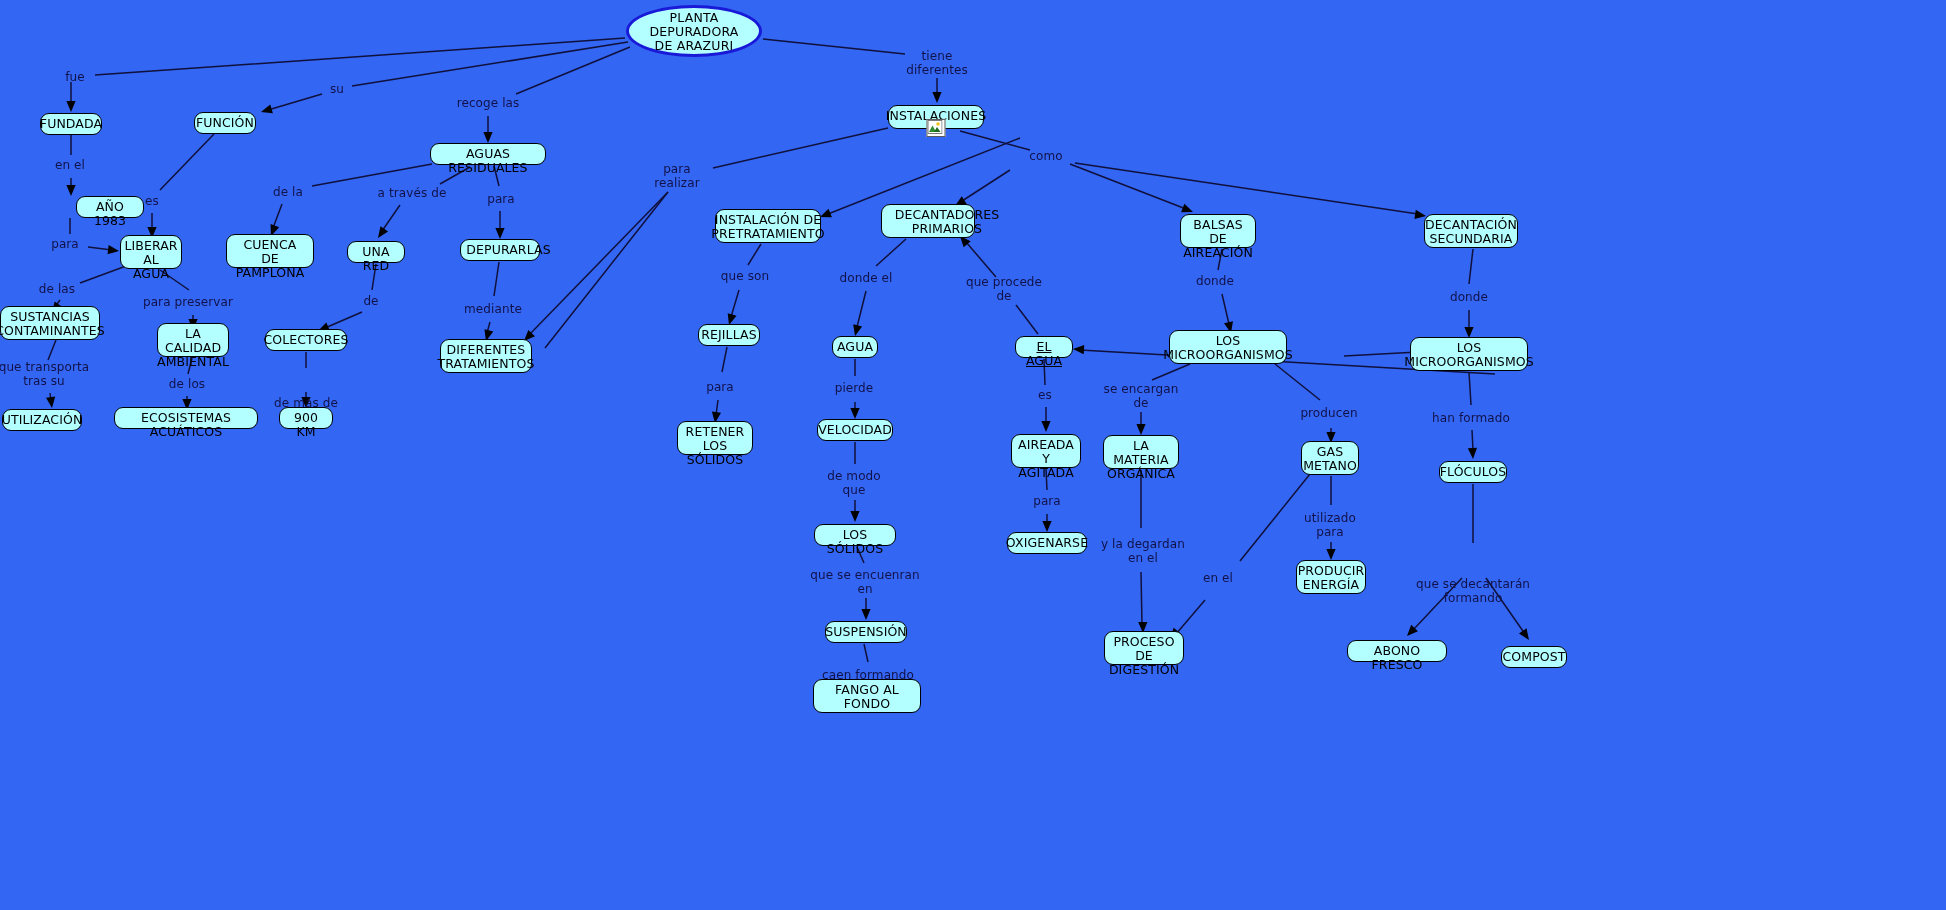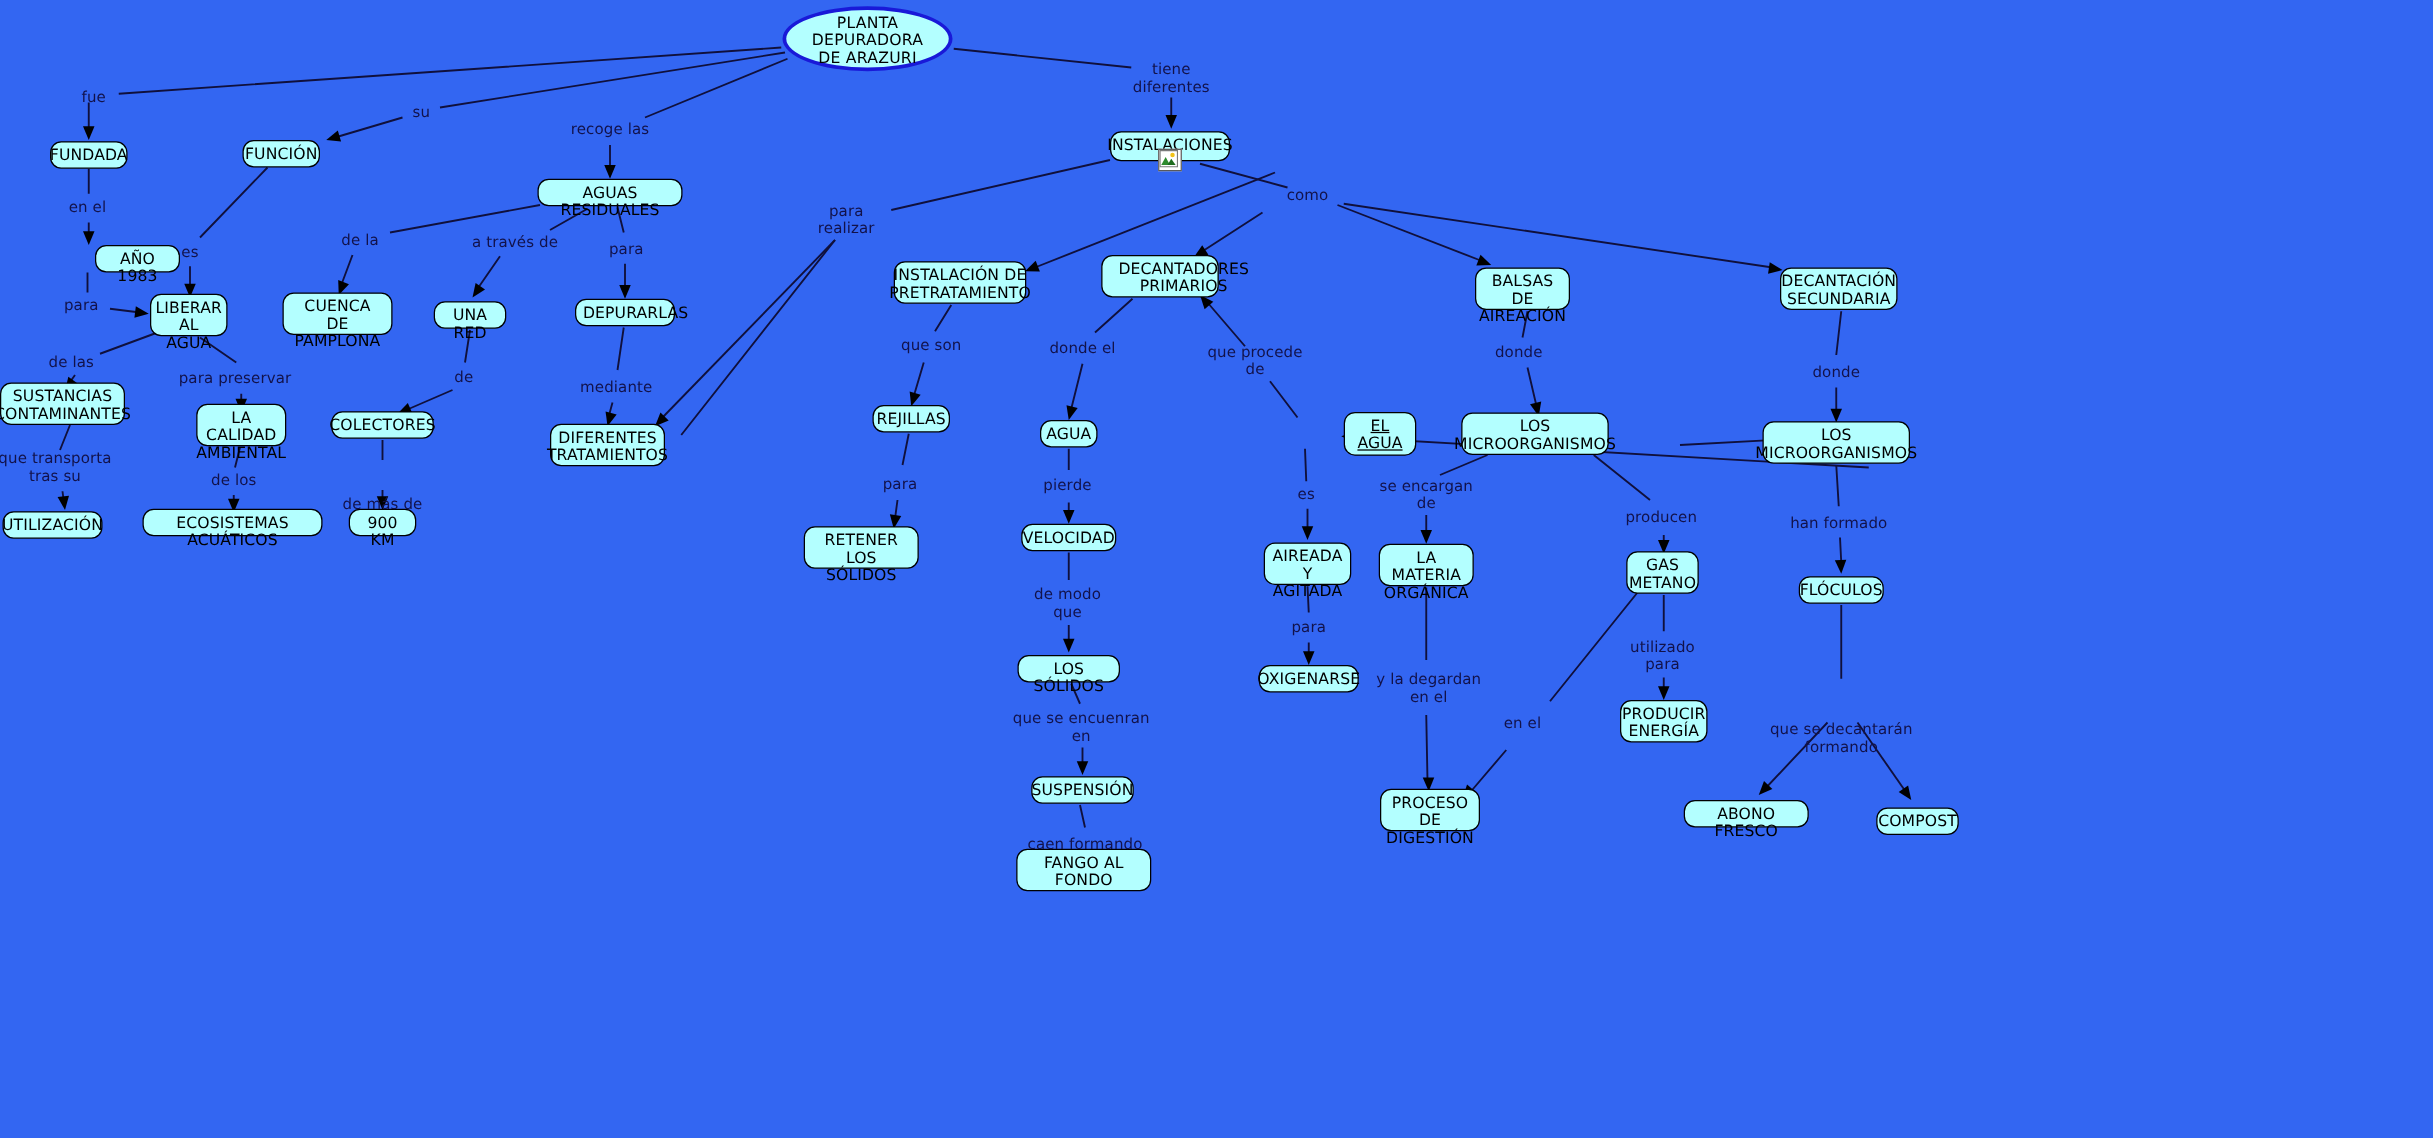--- a/index.html
+++ b/index.html
@@ -174,30 +174,30 @@
 TRATAMIENTOS</span></div>
       <div class="node hasicon" style="left: 936px; top: 117px; width: 96px; height: 24px;"><span>INSTALACIONES</span><span class="nodeicon"><svg width="15" height="14" viewBox="0 0 15 14">
             <rect x="0.5" y="0.5" width="14" height="13" fill="#ffffff" stroke="#7a7a7a"></rect>
             <circle cx="10.5" cy="4" r="1.8" fill="#f2c21a"></circle>
             <polygon points="1.5,12 5,5.5 8.5,12" fill="#2e8b2e"></polygon>
             <polygon points="6.5,12 9.5,7 13,12" fill="#1f6b1f"></polygon>
           </svg></span></div>
       <div class="node" style="left: 768px; top: 226px; width: 106px; height: 34px;"><span>INSTALACIÓN DE
 PRETRATAMIENTO</span></div>
       <div class="node" style="left: 729px; top: 335px; width: 62px; height: 22px;"><span>REJILLAS</span></div>
-      <div class="node" style="left: 689px; top: 438px; width: 92px; height: 34px;"><span>RETENER LOS
+      <div class="node" style="left: 715px; top: 438px; width: 76px; height: 34px;"><span>RETENER LOS
 SÓLIDOS</span></div>
       <div class="node" style="left: 928px; top: 221px; width: 94px; height: 34px; padding-left: 45px;"><span>DECANTADORES
 PRIMARIOS</span></div>
       <div class="node" style="left: 855px; top: 347px; width: 46px; height: 22px;"><span>AGUA</span></div>
       <div class="node" style="left: 855px; top: 430px; width: 76px; height: 22px;"><span>VELOCIDAD</span></div>
       <div class="node" style="left: 855px; top: 535px; width: 82px; height: 22px;"><span>LOS SÓLIDOS</span></div>
       <div class="node" style="left: 866px; top: 632px; width: 82px; height: 22px;"><span>SUSPENSIÓN</span></div>
       <div class="node" style="left: 867px; top: 696px; width: 108px; height: 34px;"><span>FANGO AL FONDO</span></div>
-      <div class="node" style="left: 1104px; top: 347px; width: 58px; height: 35px; text-decoration: underline;"><span>EL AGUA</span></div>
+      <div class="node" style="left: 1044px; top: 347px; width: 58px; height: 22px; text-decoration: underline;"><span>EL AGUA</span></div>
       <div class="node" style="left: 1046px; top: 451px; width: 70px; height: 34px;"><span>AIREADA Y
 AGITADA</span></div>
       <div class="node" style="left: 1047px; top: 543px; width: 80px; height: 22px;"><span>OXIGENARSE</span></div>
       <div class="node" style="left: 1218px; top: 231px; width: 76px; height: 34px;"><span>BALSAS DE
 AIREACIÓN</span></div>
       <div class="node" style="left: 1228px; top: 347px; width: 118px; height: 34px;"><span>LOS
 MICROORGANISMOS</span></div>
       <div class="node" style="left: 1141px; top: 452px; width: 76px; height: 34px;"><span>LA MATERIA
 ORGÁNICA</span></div>
       <div class="node" style="left: 1144px; top: 648px; width: 80px; height: 34px;"><span>PROCESO DE

